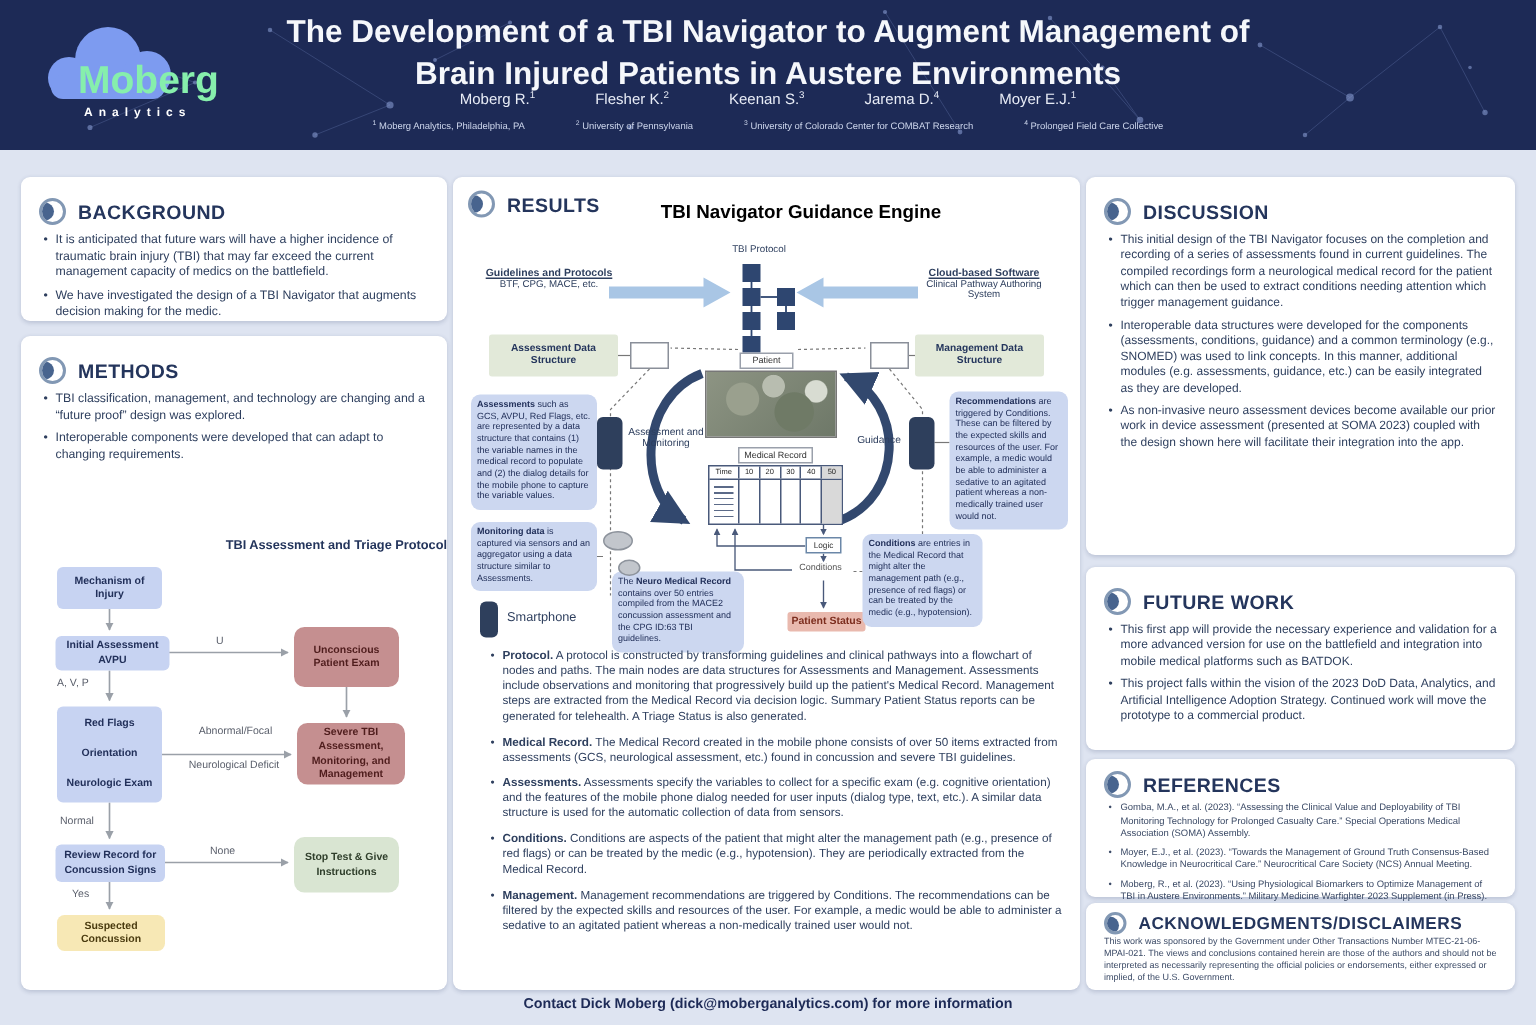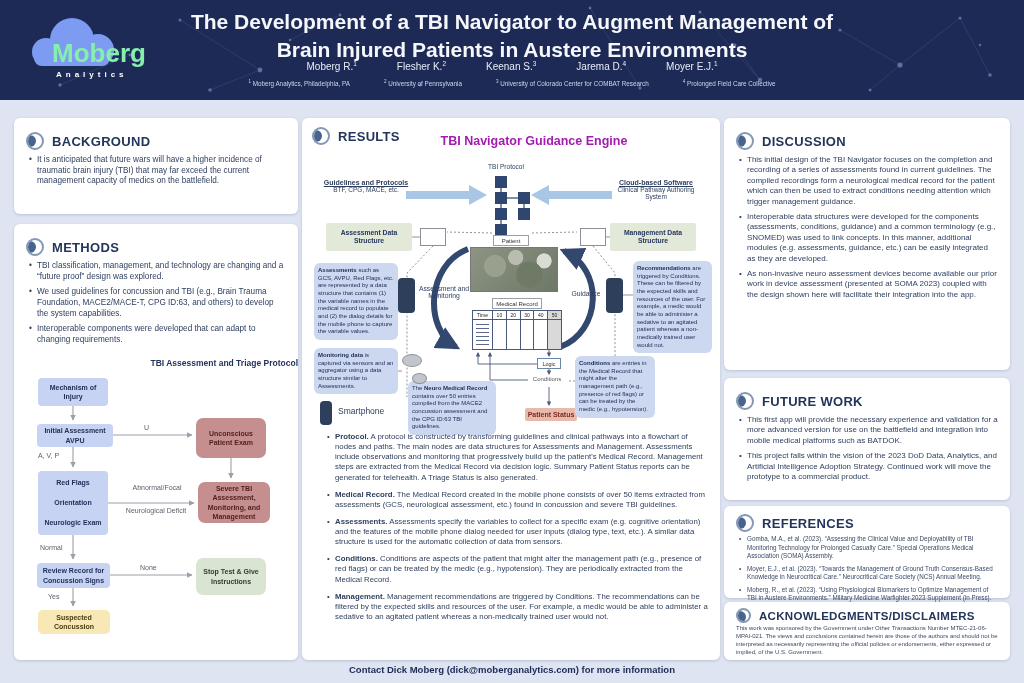--- a/index.html
+++ b/index.html
@@ -47,21 +47,21 @@
   .fbox.blue   { background:#c7d3f2; color:#22305a; }
   .fbox.rose   { background:#c58f90; color:#4f1d1d; border-radius:7px; }
   .fbox.green  { background:#d9e5d2; color:#2f3e2b; border-radius:7px; }
   .fbox.yellow { background:#f7e8b5; color:#4a3b10; border-radius:5px; }
   .fbox .fline { display:block; }
   .fbox.spread { justify-content:space-around; }
   .flabel { position:absolute; font-size:7px; color:#5a5f6b; text-align:center; }
   
   .diagram { position:absolute; left:4px; top:17px; width:406px; height:300px; }
   .diagram svg.d-lines { position:absolute; inset:0; }
-  .d-title { position:absolute; left:0; right:0; top:16px; text-align:center; font-size:12.5px; font-weight:700; color:#a21caf;margin-left:46px; }
+  .d-title { position:absolute; left:0; right:0; top:16px; text-align:center; font-size:12.5px; font-weight:700; color:#000000;margin-left:46px; }
   .d-text { position:absolute; font-size:6.5px; color:#2e3f5e; text-align:center; }
   .d-head { font-weight:700; text-decoration:underline; font-size:7px; }
   .co { position:absolute; background:#ccd7f0; border-radius:6px; padding:4px 4px; font-size:6px; line-height:1.28; color:#22305a; }
   .glabel { position:absolute; background:#e2e9d9; border-radius:2px; display:flex; align-items:center; justify-content:center; text-align:center; font-size:6.8px; font-weight:700; color:#24355c; line-height:1.25; padding:2px; }
   .wbox { position:absolute; width:26px; height:18px; background:#fff; border:1px solid #8a8f99; }
   .plabel { position:absolute; background:#fff; border:1px solid #9aa0ab; font-size:6px; color:#333; display:flex; align-items:center; justify-content:center; }
   .photo { position:absolute; left:164px; top:112px; width:88px; height:45px;
     background:
       radial-gradient(circle at 28% 42%, #9aa08e 0 16%, transparent 17%),
       radial-gradient(circle at 68% 62%, #6f7a66 0 20%, transparent 21%),
@@ -166,31 +166,31 @@
   </div>
 </div>
 
 <div class="card" style="left:14px; top:118px; width:284px; height:96px;">
   <div class="sec-head">
     <span class="sec-icon"></span>
     <span class="sec-title">BACKGROUND</span>
   </div>
   <ul class="bullets">
     <li>It is anticipated that future wars will have a higher incidence of traumatic brain injury (TBI) that may far exceed the current management capacity of medics on the battlefield.</li>
+    <li>We have investigated the design of a TBI Navigator that augments decision making for the medic.</li>
   </ul>
 </div>
 
 <div class="card" style="left:14px; top:224px; width:284px; height:436px;">
   <div class="sec-head">
     <span class="sec-icon"></span>
     <span class="sec-title">METHODS</span>
   </div>
   <ul class="bullets">
     <li>TBI classification, management, and technology are changing and a “future proof” design was explored.</li>
-    <li>We used guidelines for concussion and TBI (e.g., Brain Trauma Foundation, MACE2/MACE-T, CPG ID:63, and others) to develop the system capabilities.</li>
     <li>Interoperable components were developed that can adapt to changing requirements.</li>
   </ul>
   <div class="fc-title">TBI Assessment and Triage Protocol</div>
 
   <div class="flowchart">
     <svg class="fc-lines" width="266" height="272">
       <defs>
         <marker id="ah" markerWidth="6" markerHeight="6" refX="4.5" refY="2.5" orient="auto">
           <path d="M0,0 L5,2.5 L0,5 z" fill="#9aa0a8"></path>
         </marker>

